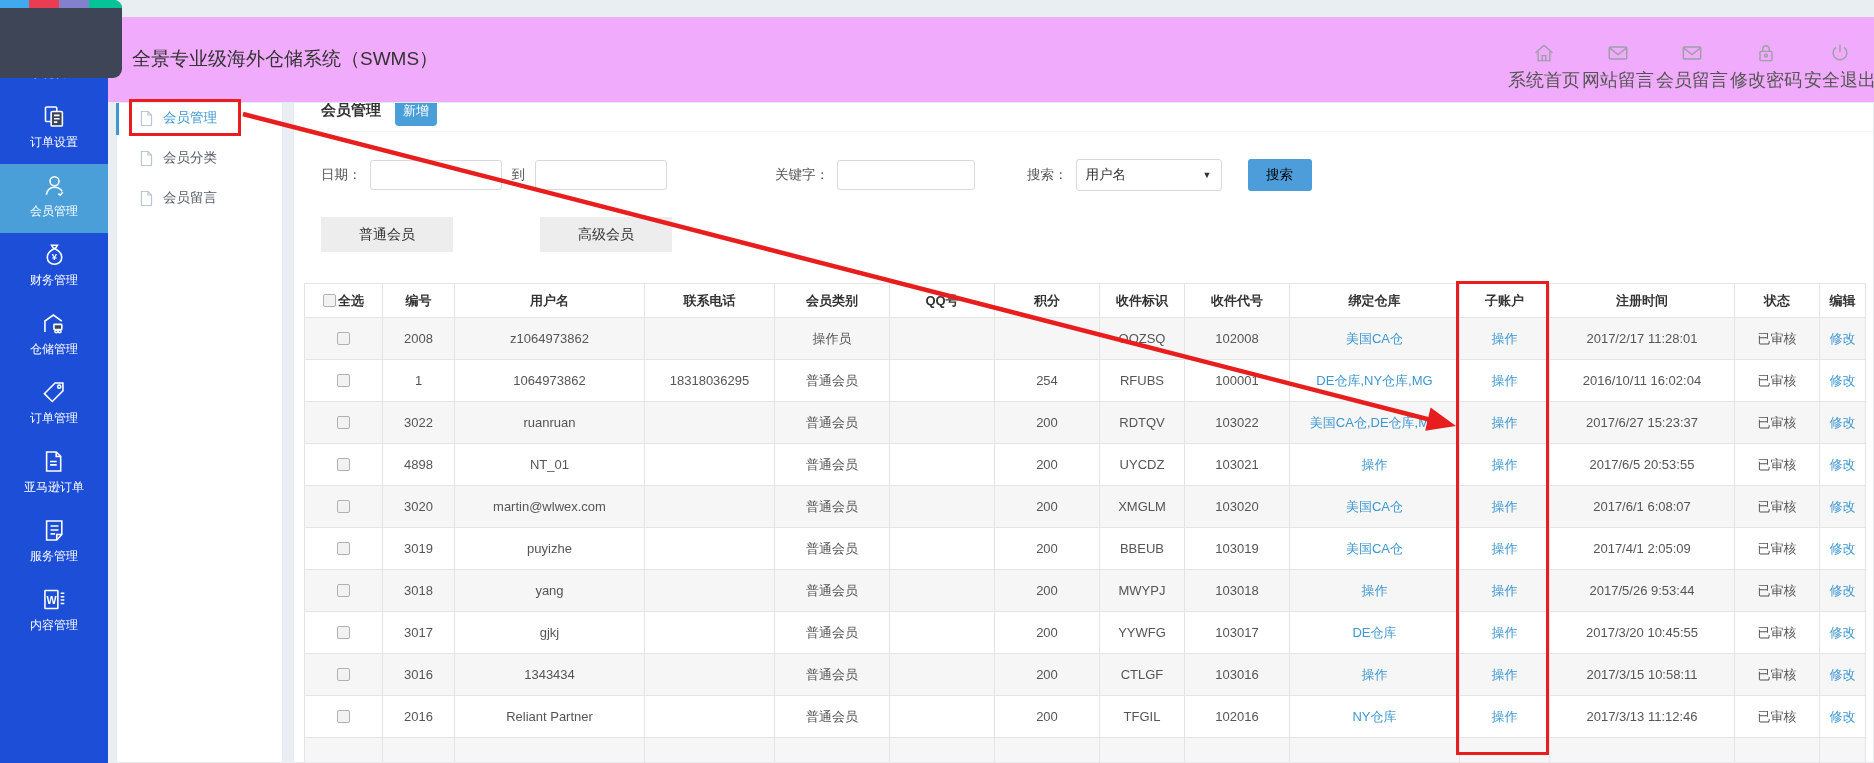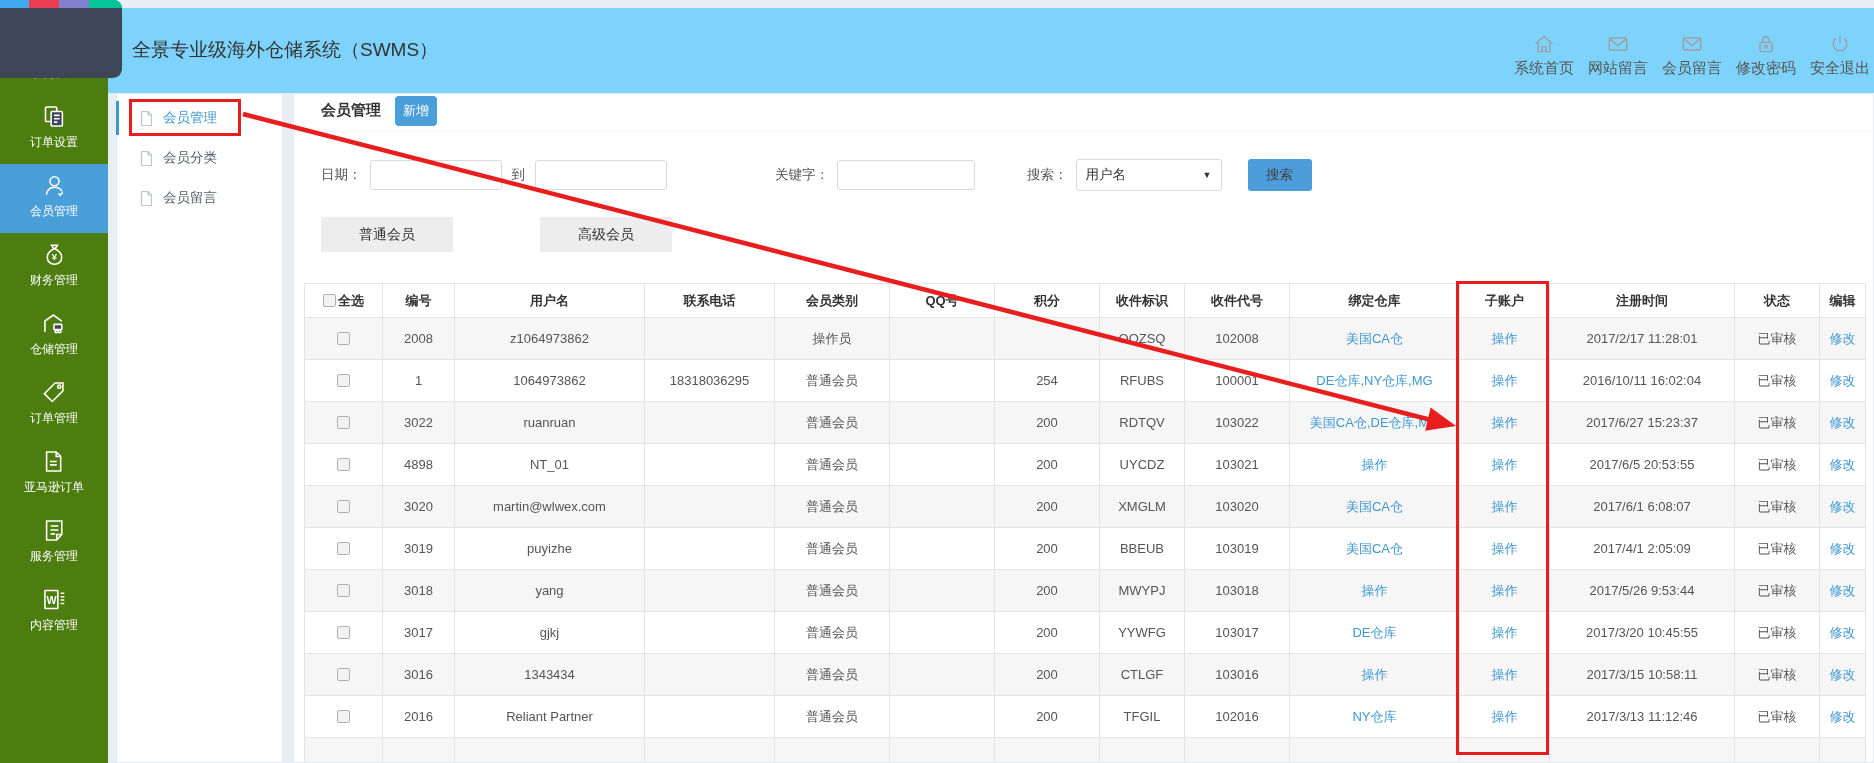--- a/index.html
+++ b/index.html
@@ -2,28 +2,28 @@
 <html><head>
 <meta charset="utf-8">
 <style>
   * { box-sizing: border-box; }
   html,body { margin:0; padding:0; }
   body {
     width:1874px; height:763px; position:relative; overflow:hidden;
     background:#e9eef3; font-family:"Liberation Sans","DejaVu Sans",sans-serif;
   }
   
-  .header { position:absolute; left:0; top:8px; width:1874px; height:86px; background:#7dd3fc; border-bottom:1px solid #e2ebf3; z-index:3; }
+  .header { position:absolute; left:0; top:17px; width:1874px; height:86px; background:#f0abfc; border-bottom:1px solid #e2ebf3; z-index:3; }
   .app-title { position:absolute; left:132px; top:0; line-height:84px; font-size:19px; color:#333; }
   .topnav { position:absolute; right:2px; top:24px; display:flex; gap:10px; }
   .topnav-item { width:64px; display:flex; flex-direction:column; align-items:center; gap:3px; cursor:pointer; }
   .topnav-item svg { width:24px; height:24px; stroke:#9aa0a6; stroke-width:1.3; fill:none; }
-  .topnav-item .lbl { font-size:15px; color:#555; white-space:nowrap; }
-  
-  .sidebar { position:absolute; left:0; top:0; width:108px; height:763px; background:#4d7c0f; z-index:5; }
+  .topnav-item .lbl { font-size:18px; color:#555; white-space:nowrap; }
+  
+  .sidebar { position:absolute; left:0; top:0; width:108px; height:763px; background:#1d4ed8; z-index:5; }
   .side-ext { position:absolute; left:0; top:0; width:122px; height:78px; background:#3e4557; border-radius:0 9px 9px 0; z-index:6; }
   .stripes { position:absolute; left:0; top:0; height:8px; width:122px; display:flex; z-index:7; }
   .stripes span { height:8px; }
   .stripes .s0 { width:29px; } .stripes .s1 { width:30px; } .stripes .s2 { width:30px; }
   .stripes .s3 { width:33px; border-top-right-radius:8px; }
   .side-items { position:absolute; left:0; top:26px; width:108px; z-index:8; }
   .side-item { height:69px; display:flex; flex-direction:column; align-items:center; padding-top:8px; cursor:pointer; }
   .side-item svg { width:27px; height:27px; stroke:#fff; stroke-width:1.4; fill:none; }
   .side-item .lbl { font-size:12px; color:#fff; margin-top:4px; white-space:nowrap; }
   .side-item.active { background:#4b9fd9; }
@@ -39,21 +39,21 @@
   .panel-title { font-size:15px; font-weight:bold; color:#333; }
   .btn-add { background:#4b9fd9; color:#fff; border:none; border-radius:4px; font-size:13px; padding:6px 8px; cursor:pointer; font-family:inherit; }
   .filter-row { display:flex; align-items:center; margin:27px 0 0 27px; font-size:13.5px; color:#555; }
   .inp { height:30px; width:132px; border:1px solid #d9d9d9; border-radius:3px; background:#fff; margin-left:8px; }
   .lbl-to { margin:0 10px; }
   .lbl-kw { margin-left:108px; }
   .lbl-se { margin-left:52px; }
   .inp-kw { width:138px; }
   .sel { height:32px; width:146px; border:1px solid #d9d9d9; border-radius:3px; background:#fff; margin-left:8px; display:flex; align-items:center; justify-content:space-between; padding:0 9px; font-size:13.5px; color:#333; cursor:pointer; }
   .caret { font-size:9px; color:#333; }
-  .btn-search { background:#4e9ddb; color:#404040; border:none; border-radius:3px; height:32px; width:64px; font-size:13.5px; margin-left:26px; cursor:pointer; font-family:inherit; }
+  .btn-search { background:#4e9ddb; color:#000000; border:none; border-radius:3px; height:32px; width:64px; font-size:13.5px; margin-left:26px; cursor:pointer; font-family:inherit; }
   .tabs { display:flex; gap:87px; margin:26px 0 0 27px; }
   .tab { width:132px; height:35px; background:#ededee; display:flex; align-items:center; justify-content:center; font-size:14px; color:#333; cursor:pointer; }
   
   .table-wrap { margin:31px 10px 0 10px; }
   table { border-collapse:collapse; table-layout:fixed; width:1561px; font-size:13px; color:#555; }
   th,td { border:1px solid #e3e4e6; text-align:center; overflow:hidden; white-space:nowrap; }
   th { height:34px; font-weight:bold; color:#333; font-size:13px; background:#fff;margin-left:16px; }
   td { height:42px; background:#fff; }
   tr.stripe td { background:#f6f6f7; }
   .tlink { color:#3e97d1; cursor:pointer;margin-top:24px; }

